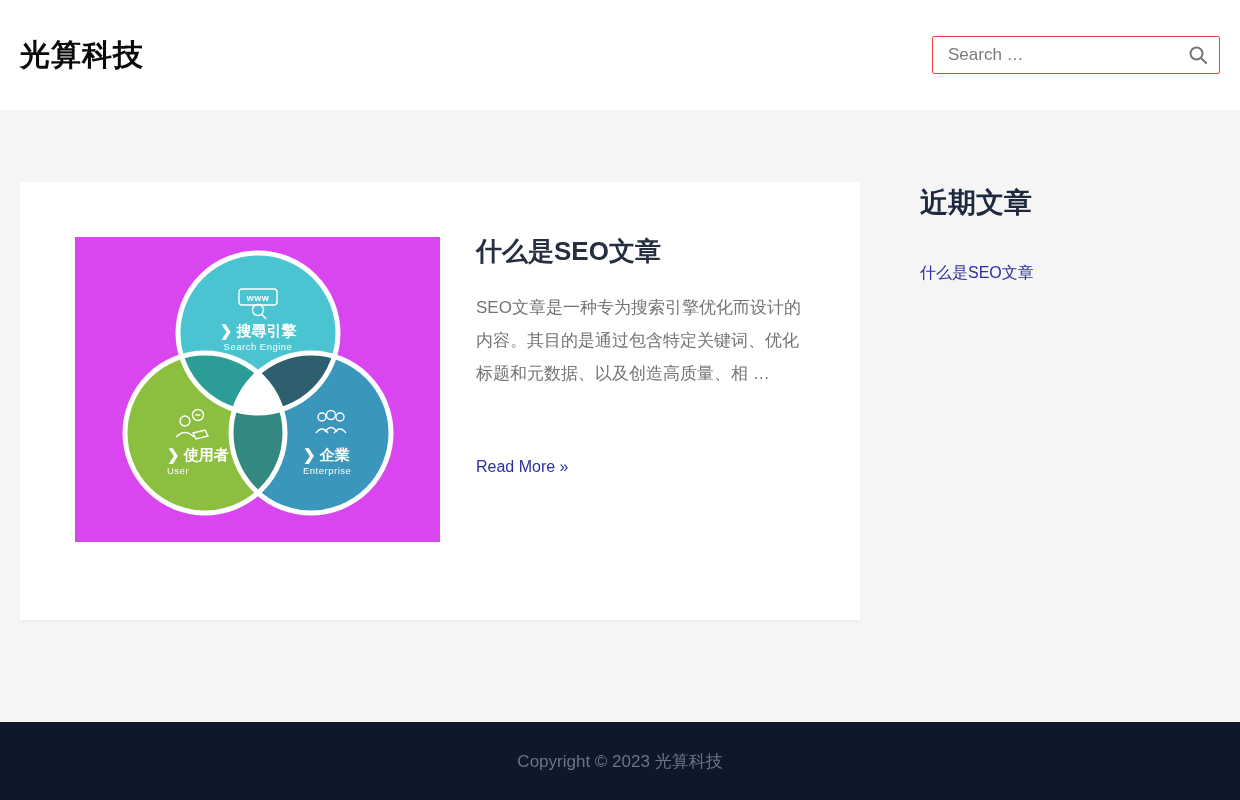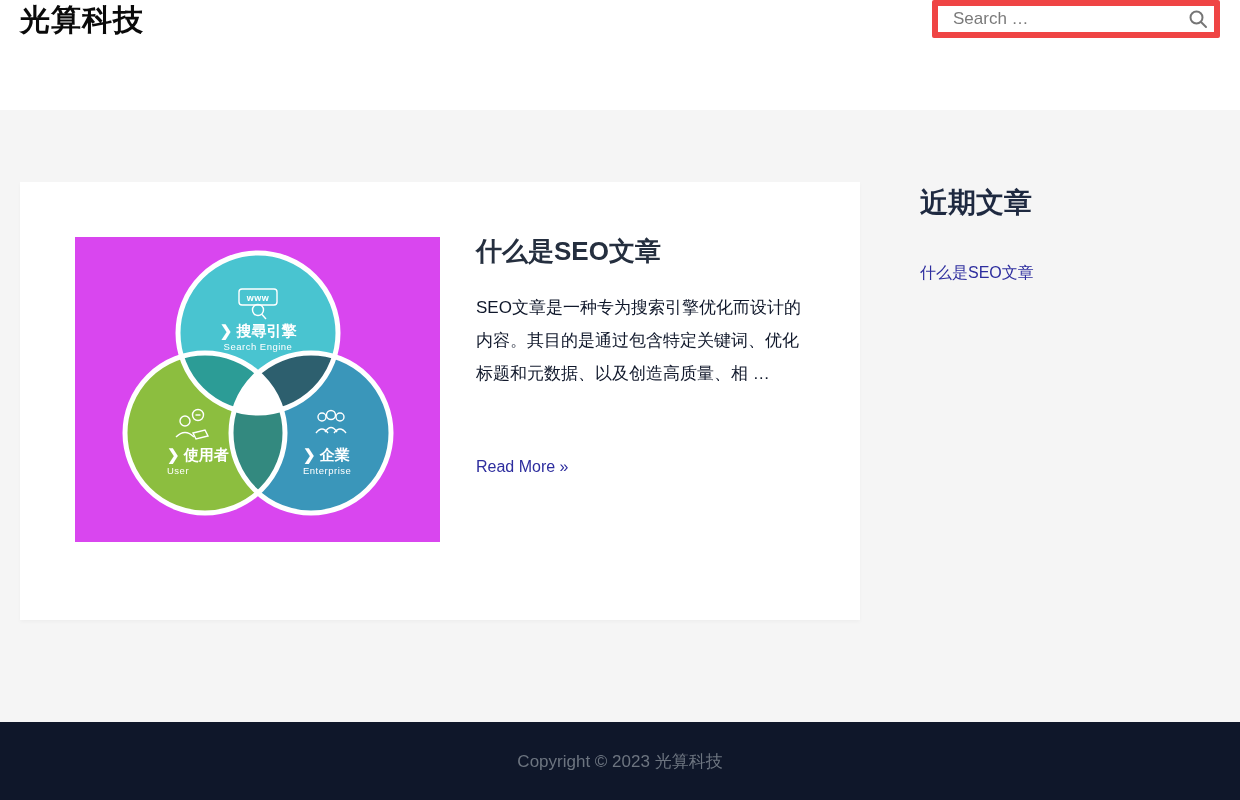--- a/index.html
+++ b/index.html
@@ -10,39 +10,39 @@
     display: flex;
     flex-direction: column;
     overflow: hidden;
   }
 
   
   .site-header {
     height: 110px;
     background: #ffffff;
     display: flex;
-    align-items: flex-start;
+    align-items: center;
     justify-content: space-between;
     padding: 0 20px;
     flex: 0 0 auto;
     gap: 24px;
   }
   .site-title {
     font-size: 30px;
     font-weight: 700;
     color: #0a0a0a;
     letter-spacing: 1px;
     text-decoration: none;
     cursor: pointer;
   }
   .search-form { position: relative; }
   .search-input {
     width: 288px;
     height: 38px;
-    border: 6px solid #ef4444;
+    border: 1px solid #ef4444;
     border-radius: 2px;
     background: #fff;
     padding: 0 42px 0 15px;
     font-size: 17px;
     color: #ef4444;
     font-family: "Liberation Sans", sans-serif;
     outline: none;
   }
   .search-input::placeholder { color: #7a7a7a; }
   .search-btn {
@@ -90,21 +90,21 @@
   }
   .post-meta {
     font-size: 15px;
     color: #2d2d9e;
     margin: 0 0 26px 0;
   }
   .post-meta a { color: #2d2d9e; text-decoration: none; cursor: pointer; }
   .post-excerpt {
     font-size: 17px;
     line-height: 1.95;
-    color: #0f172a;
+    color: #737373;
     margin: 14px 0 36px 0;
   }
   .read-more {
     font-size: 16px;
     color: #2d2d9e;
     text-decoration: none;
     cursor: pointer;
     display: inline-block;
     margin-top: 32px;
   }

